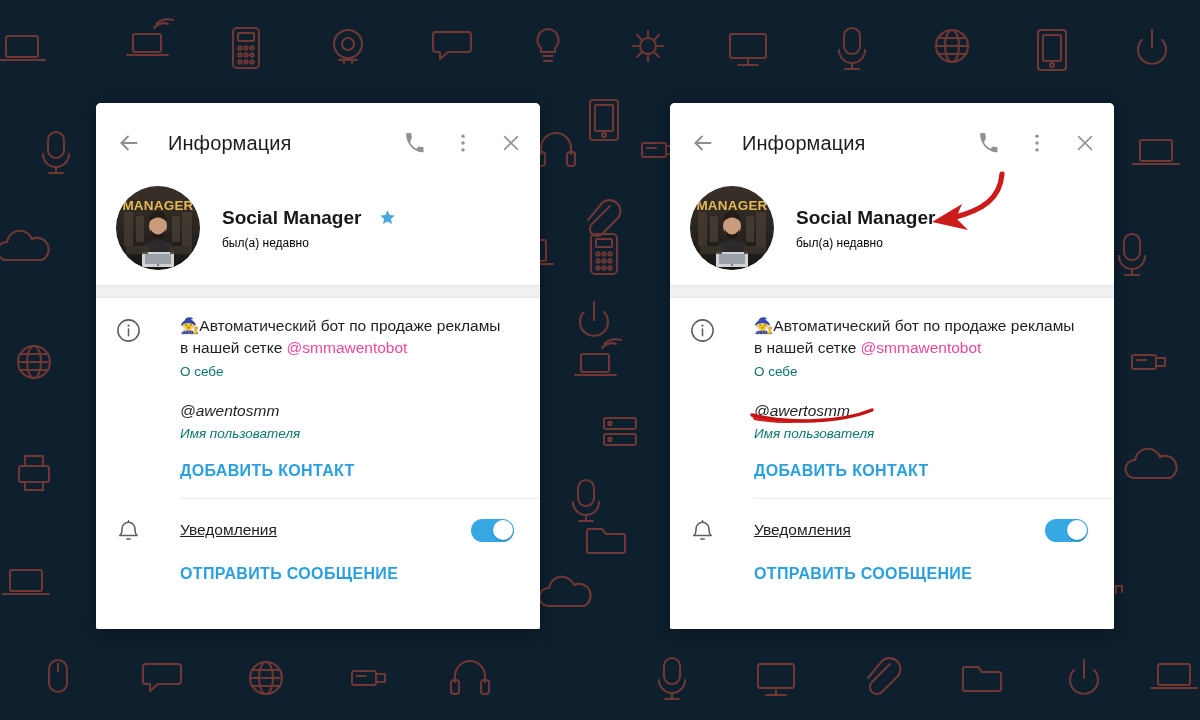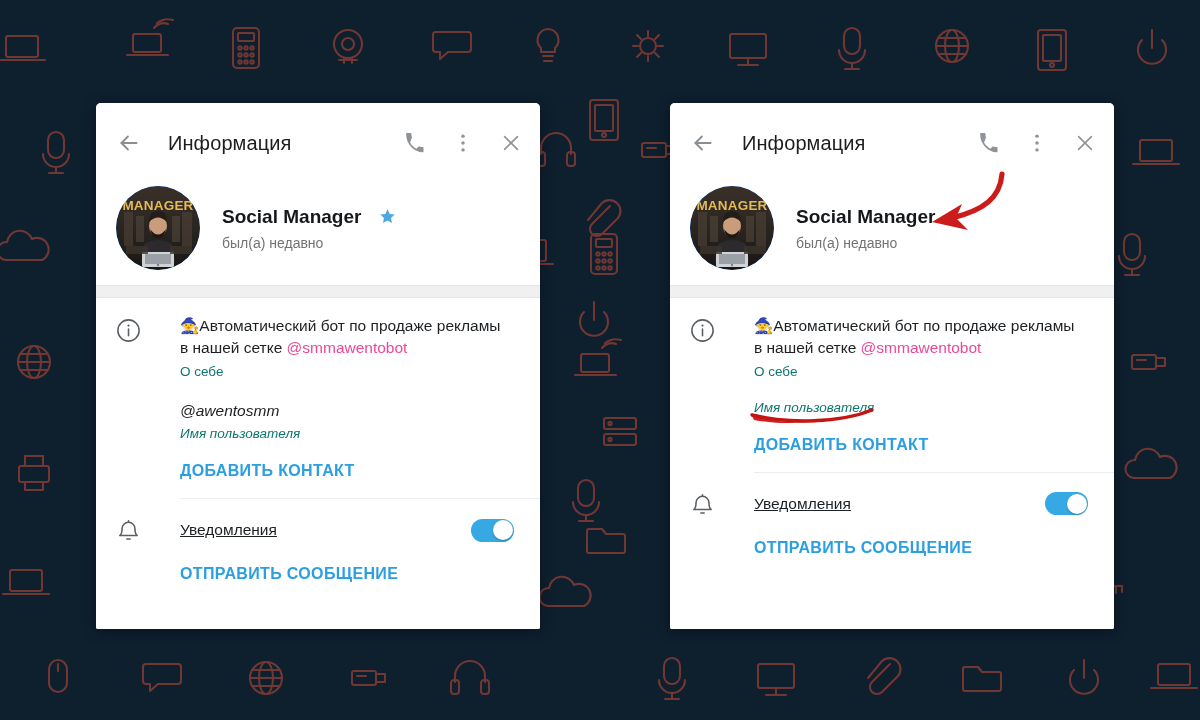--- a/index.html
+++ b/index.html
@@ -73,39 +73,39 @@
     height: 114px;
     flex: 0 0 auto;
     position: relative;
   }
   .avatar {
     width: 84px; height: 84px;
     border-radius: 50%;
     flex: 0 0 auto;
     overflow: hidden;
     position: relative;
-    background: #3b82f6;
+    background: #737373;
   }
   .profile-text { margin-left: 22px; min-width: 0; }
   .profile-name-line {
     display: flex;
     align-items: center;
     gap: 18px;
   }
   .profile-name {
     font-size: 19px;
     font-weight: bold;
     color: #15181b;
     white-space: nowrap;
   }
   .star-badge { width: 17px; height: 17px; flex: 0 0 auto; }
   .profile-status {
     margin-top: 7px;
-    font-size: 14px;
-    color: #737373;
+    font-size: 12px;
+    color: #000000;
   }
 
   
   .section-gap {
     height: 13px;
     background: #f0f0f0;
     border-top: 1px solid #e6e6e6;
     border-bottom: 1px solid #e6e6e6;
     flex: 0 0 auto;
   }
@@ -605,20 +605,21 @@
           </svg>
         </div>
         <div class="info-fields">
 
           <div class="field">
             <div class="field-value"><span>🧙</span><span>Автоматический бот по продаже рекламы</span><br><span>в нашей сетке </span><span class="mention">@smmawentobot</span></div>
             <div class="field-label">О себе</div>
           </div>
 
           <div class="field">
+            <div class="field-value">@awertosmm</div>
             <div class="field-label">Имя пользователя</div>
           </div>
 
           <div class="link-action">ДОБАВИТЬ КОНТАКТ</div>
         </div>
       </div>
 
       <div class="thin-divider"></div>
 
       <div class="notif-row">

